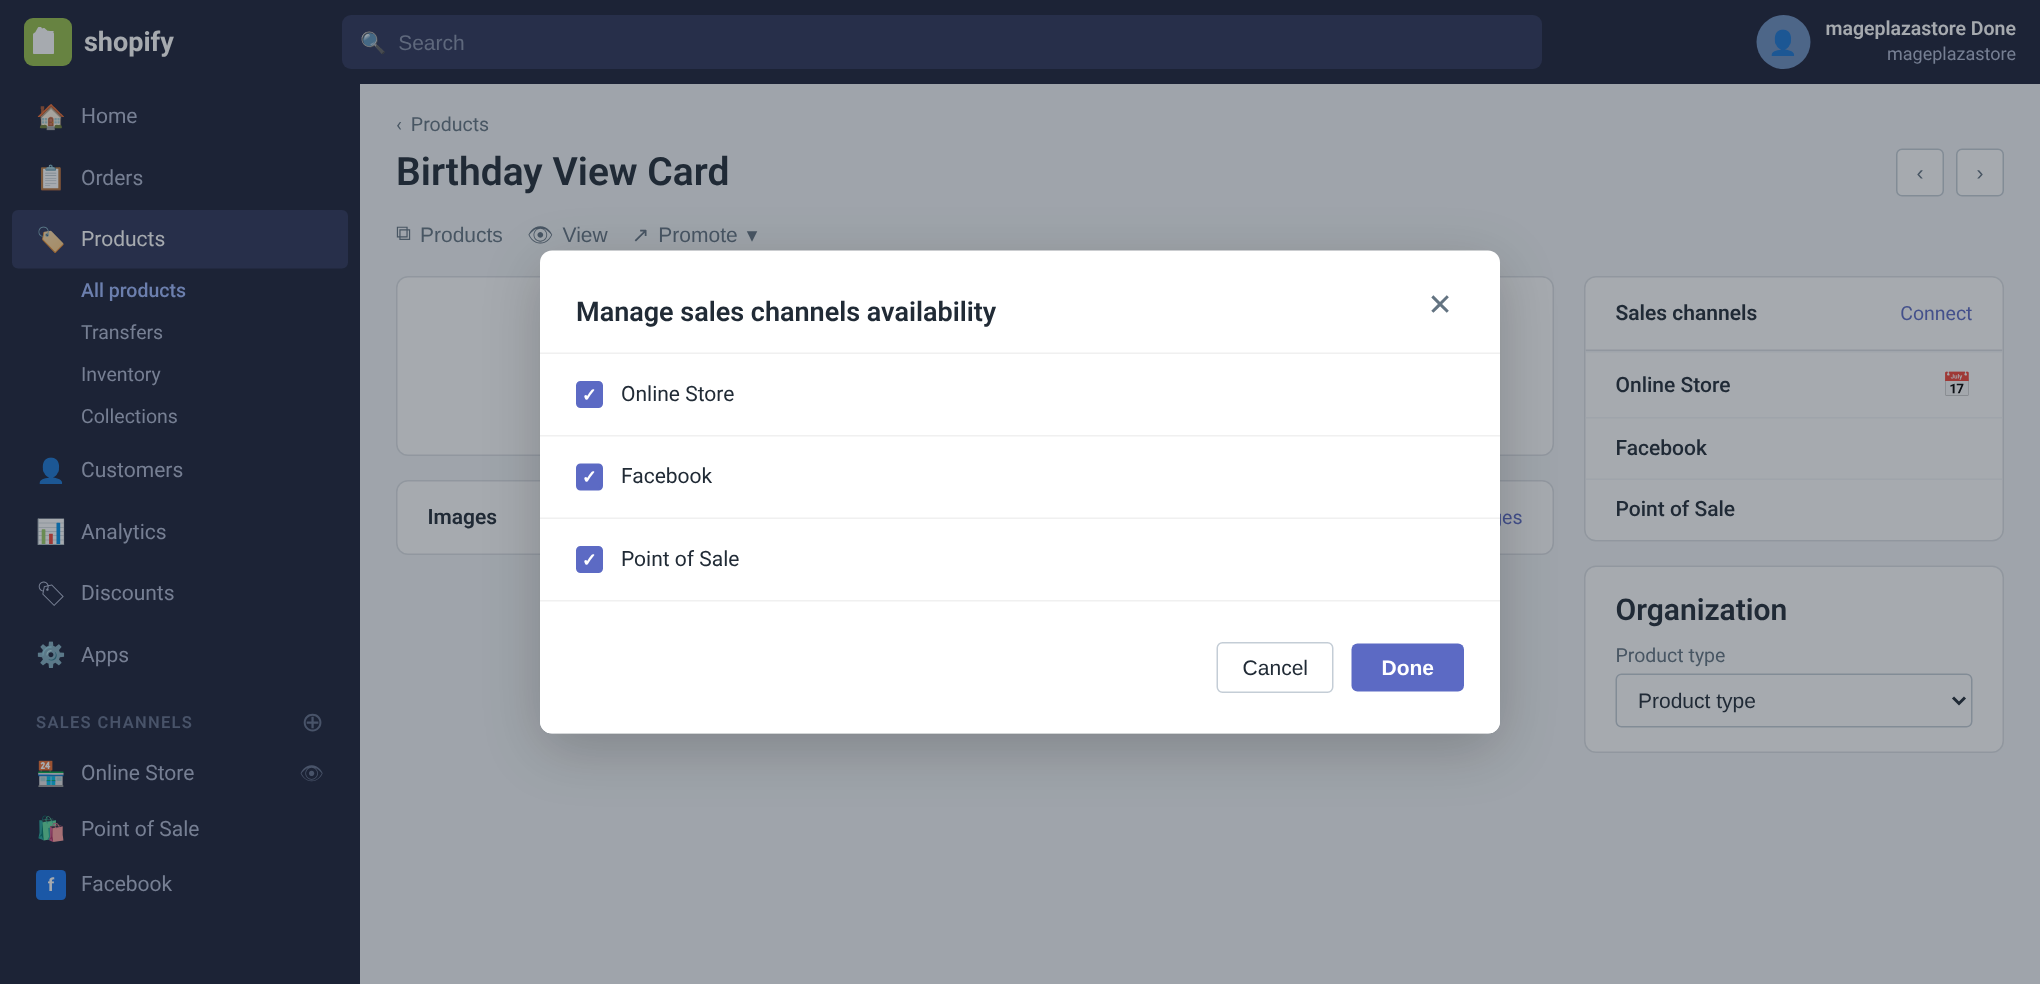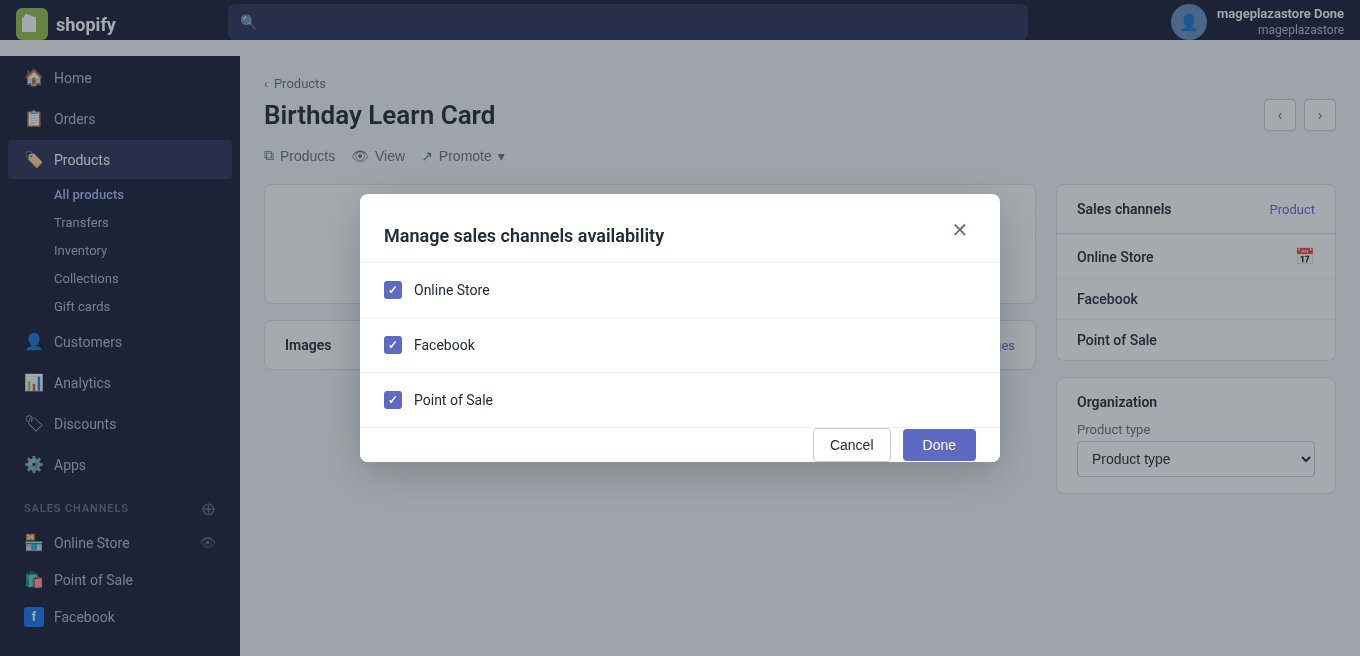--- a/index.html
+++ b/index.html
@@ -1,23 +1,23 @@
 <!DOCTYPE html>
 <html><head>
   <meta charset="utf-8">
   <style>
     * { box-sizing: border-box; margin: 0; padding: 0; }
     body { font-family: -apple-system, BlinkMacSystemFont, 'Segoe UI', Roboto, sans-serif; font-size: 14px; color: #212b36; background: #f4f6f8; }
 
     
     .top-nav {
       background: #1a1f36;
-      height: 40px;
+      height: 56px;
       display: flex;
-      align-items: flex-end;
+      align-items: center;
       padding: 0 16px;
       gap: 12px;
       position: fixed;
       top: 0; left: 0; right: 0;
       z-index: 100;
     }
     .shopify-logo {
       display: flex; align-items: center; gap: 8px;
       color: white; font-size: 18px; font-weight: 700;
       min-width: 200px;
@@ -190,21 +190,21 @@
     .sc-channel-desc a { color: #5c6ac4; }
     .calendar-icon { color: #637381; font-size: 16px; }
 
     
     .org-card {
       background: white;
       border-radius: 8px;
       border: 1px solid #dde0e5;
       padding: 16px 20px;
     }
-    .org-card h3 { font-size: 14px; font-weight: 600; margin-bottom: 12px; }
+    .org-card h3 { font-size: 20px; font-weight: 600; margin-bottom: 12px; }
     .form-label { font-size: 13px; color: #637381; margin-bottom: 4px; }
     .form-input {
       width: 100%; border: 1px solid #c4cdd6; border-radius: 4px;
       padding: 8px 10px; font-size: 14px; color: #212b36;
       background: white;
     }
 
     
     .images-card {
       background: white;
@@ -253,34 +253,34 @@
     .channel-row {
       display: flex; align-items: center; gap: 12px;
       padding: 18px 24px;
       border-bottom: 1px solid #f0f0f0;
     }
     .channel-row:last-child { border-bottom: none; }
     .channel-label { font-size: 14px; color: #212b36; cursor: pointer; }
     .modal-footer {
       display: flex; align-items: center; justify-content: flex-end;
       gap: 12px;
-      padding: 0 24px;
+      padding: 27px 24px;
       border-top: 1px solid #f0f0f0;
       background: white;
     }
     .btn-cancel {
       padding: 8px 16px; border: 1px solid #c4cdd6;
       background: white; border-radius: 4px;
       font-size: 14px; cursor: pointer; color: #212b36;
     }
     .btn-done {
       padding: 8px 20px;
       background: #5c6ac4; color: white;
       border: none; border-radius: 4px;
-      font-size: 14px; font-weight: 400; cursor: pointer;
+      font-size: 14px; font-weight: 700; cursor: pointer;
     }
 
     .checkbox-custom {
       width: 18px; height: 18px; border: 2px solid #5c6ac4;
       border-radius: 3px; background: #5c6ac4;
       display: flex; align-items: center; justify-content: center;
       flex-shrink: 0; cursor: pointer;
     }
     .checkbox-custom::after {
       content: '✓';
@@ -297,20 +297,21 @@
     <div class="logo-icon">
       <svg width="20" height="20" viewBox="0 0 20 20" fill="none">
         <path d="M14 3.5c-.1-.5-.5-.8-1-.8s-3.2-.2-3.2-.2S8 1 7.8 0.8C7.6.6 7.2.6 7 .7L6 1c-.2-.5-.5-1-1-1.3C4.4-.7 3.5 0 3 .8L1.5 3.5C.8 3.8 0 4.3 0 5v12.5c0 .3.2.5.5.5h13c.3 0 .5-.2.5-.5V4.5c0-.5-.4-1-.9-1h-.1z" fill="white"></path>
       </svg>
     </div>
     <span>shopify</span>
   </div>
 
   <div class="search-bar">
     <span class="search-icon-nav">🔍</span>
+    <input type="text" placeholder="Search" style="">
   </div>
 
   <div class="user-area">
     <div class="user-avatar">👤</div>
     <div class="user-info">
       <div class="name">mageplazastore Done</div>
       <div class="store">mageplazastore</div>
     </div>
   </div>
 </nav>
@@ -325,21 +326,20 @@
     <span>Orders</span>
   </div>
   <div class="sidebar-item active">
     <span class="icon">🏷️</span>
     <span>Products</span>
   </div>
   <div class="sidebar-sub active">All products</div>
   <div class="sidebar-sub">Transfers</div>
   <div class="sidebar-sub">Inventory</div>
   <div class="sidebar-sub">Collections</div>
-  <div class="sidebar-sub">Gift cards</div>
 
   <div class="sidebar-item">
     <span class="icon">👤</span>
     <span>Customers</span>
   </div>
   <div class="sidebar-item">
     <span class="icon">📊</span>
     <span>Analytics</span>
   </div>
   <div class="sidebar-item">
@@ -374,21 +374,21 @@
 </aside>
 
 <main class="main-content">
 
   <div class="breadcrumb">
     <span>‹</span>
     <a>Products</a>
   </div>
 
   <div class="page-header">
-    <h1 class="page-title">Birthday Learn Card</h1>
+    <h1 class="page-title">Birthday View Card</h1>
     <div class="nav-arrows">
       <button class="nav-arrow-btn">‹</button>
       <button class="nav-arrow-btn">›</button>
     </div>
   </div>
 
   <div class="action-bar">
     <button class="action-btn">
       <span>⧉</span>
       <span>Products</span>
@@ -419,21 +419,21 @@
           </div>
         </div>
       </div>
     </div>
 
     <div>
 
       <div class="sc-card">
         <div class="sc-card-header">
           <h3>Sales channels</h3>
-          <a class="manage-link">Product</a>
+          <a class="manage-link">Connect</a>
         </div>
 
         <div class="sc-channel-item">
           <div>
             <div class="sc-channel-name">Online Store</div>
           </div>
           <span class="calendar-icon">📅</span>
         </div>
 
         <div class="sc-channel-item">

